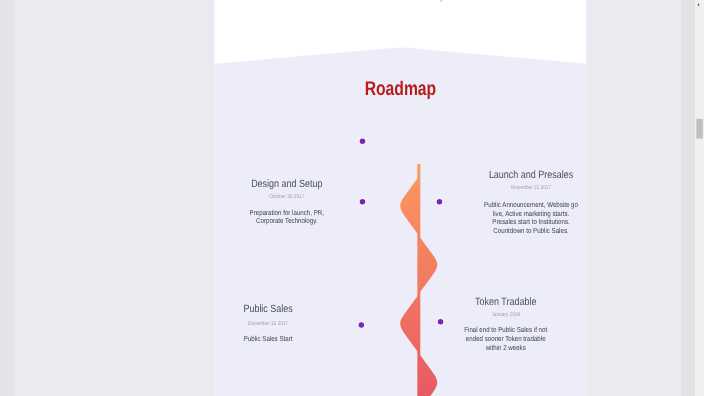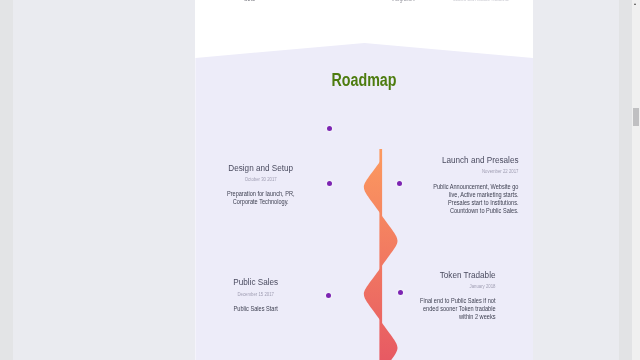--- a/index.html
+++ b/index.html
@@ -8,37 +8,37 @@
     width:640px;height:360px;overflow:hidden;position:relative;
     background:#EAEBF0;
     font-family:"Liberation Sans", sans-serif;
     -webkit-font-smoothing:antialiased;
   }
   .left-strip{position:absolute;left:0;top:0;width:12.5px;height:360px;background:#E3E4E6;}
   .page{position:absolute;left:195.4px;top:0;width:337.5px;height:360px;background:#fff;overflow:hidden;}
   .purple{position:absolute;left:0;top:0;width:338px;height:360px;background:#EDECF9;
      clip-path:polygon(0 58px,169px 43px,338px 58px,338px 360px,0 360px);}
   .title{position:absolute;left:0;top:70.6px;width:338px;text-align:center;
-     font-size:18px;font-weight:700;color:#4d7c0f;line-height:18px;}
+     font-size:18px;font-weight:700;color:#b91c1c;line-height:18px;}
   .title>span{display:inline-block;transform:scaleX(0.793) translateZ(0);}
 
   .svgwrap{position:absolute;left:0;top:0;width:640px;height:360px;overflow:hidden;pointer-events:none;}
 
   .above-fold{position:absolute;left:0;top:0;width:338px;height:9px;overflow:hidden;}
   .af{position:absolute;font-size:6.4px;line-height:7px;white-space:nowrap;
       transform:scaleX(0.85) translateZ(0);transform-origin:left center;}
   .af1{left:48.3px;top:-4.55px;color:#7c7c84;transform:scaleX(0.85) translateZ(0);}
   .af2{left:196.7px;top:-4.55px;color:#9a9aa2;transform:scaleX(0.72) translateZ(0);}
   .af3{left:257.8px;top:-4.9px;color:#c9c9d0;transform:scaleX(0.655) translateZ(0);}
 
   .dot{position:absolute;width:5px;height:5px;border-radius:50%;background:#7C24B2;box-shadow:0 0 2.4px 0.6px rgba(255,255,255,0.6);}
 
   .item{position:absolute;}
   .item.r{text-align:center;}
-  .item.l{text-align:right;}
+  .item.l{text-align:center;margin-left:11px;}
   .h{font-size:9.6px;font-weight:400;color:#4b4c60;line-height:10px;white-space:nowrap;}
   .date{font-size:5.05px;color:#9f9db2;line-height:8px;white-space:nowrap;}
   .body{font-size:6.6px;color:#3f4152;line-height:8px;white-space:nowrap;}
   .item.l .h,.item.l .date,.item.l .body{transform:scaleX(0.85);transform-origin:left center;}
   .item.r .h,.item.r .date,.item.r .body{transform:scaleX(0.85);transform-origin:right center;}
 
   .sb{position:absolute;right:0;top:0;width:8px;height:360px;background:#F0F0F0;}
   .sb-thumb{position:absolute;left:1px;top:107.6px;width:6px;height:18.6px;background:#C0C0C2;}
   .sb-up{position:absolute;left:1.9px;top:2.8px;width:0;height:0;border-left:1.9px solid transparent;border-right:1.9px solid transparent;border-bottom:2.5px solid #4a4a4a;}
   .right-strip{position:absolute;left:618.5px;top:0;width:13.4px;height:360px;background:#E2E3E5;}
@@ -88,21 +88,21 @@
   <div class="h">Launch and Presales</div>
   <div class="date" style="margin-top:2.3px;">November 22 2017</div>
   <div class="body" style="margin-top:7.2px;">
       <div>Public Announcement, Website go</div>
       <div>live, Active marketing starts.</div>
       <div>Presales start to Institutions.</div>
       <div>Countdown to Public Sales.</div>
     </div>
 </div>
 
-<div class="item r" style="left:198px;top:277.3px;width:100.4px;">
+<div class="item r" style="left:186px;top:277.3px;width:100.4px;">
   <div class="h">Public Sales</div>
   <div class="date" style="margin-top:2.3px;">December 15 2017</div>
   <div class="body" style="margin-top:7.2px;">
       <div>Public Sales Start</div>
     </div>
 </div>
 
 <div class="item l" style="left:402px;top:270px;width:110px;">
   <div class="h">Token Tradable</div>
   <div class="date" style="margin-top:2.3px;">January 2018</div>

